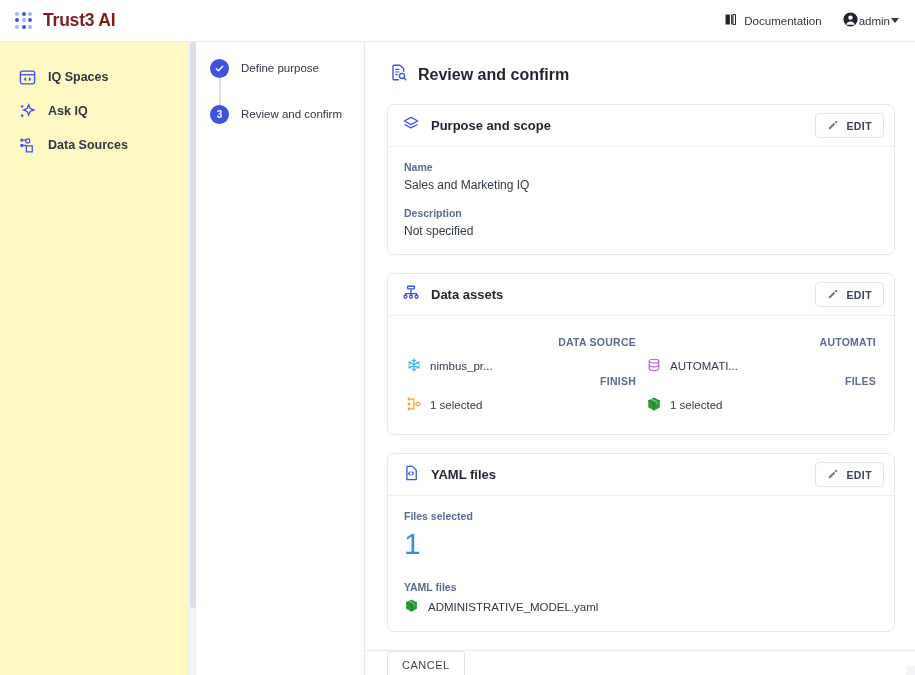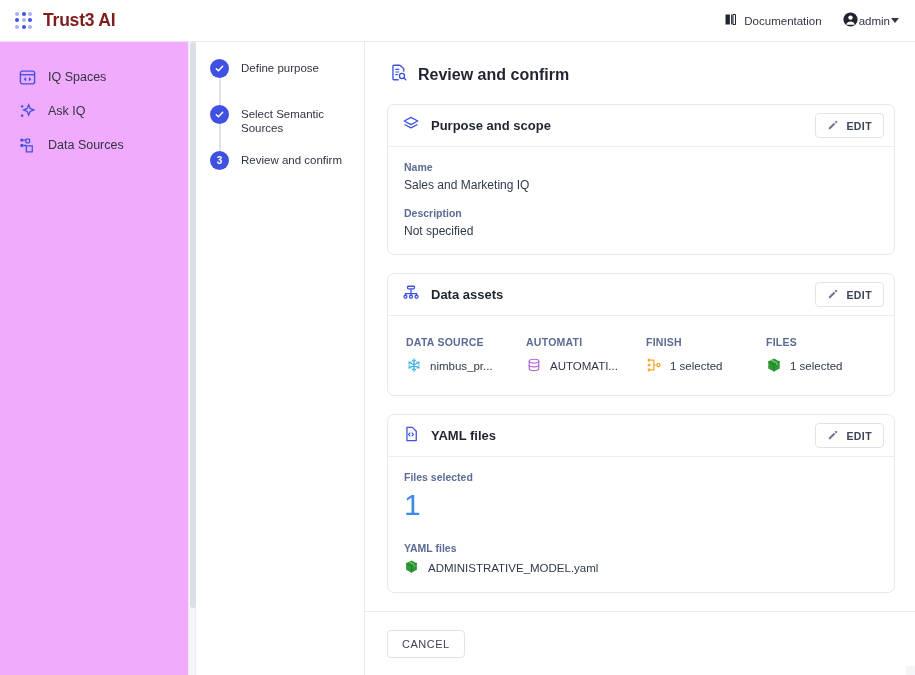--- a/index.html
+++ b/index.html
@@ -57,22 +57,23 @@
     border-right: 4px solid transparent;
     border-top: 5px solid #2f3542;
     margin-left: 1px;
   }
 
   
   .shell { display: flex; height: 633px; width: 915px; }
 
   .sidebar {
     width: 188px; flex: 0 0 188px;
-    background: #f0abfc;
+    background: #fef9c3;
     padding-top: 18px;
+    font-weight: bold;
   }
   .nav-item {
     display: flex; align-items: center; gap: 11px;
     height: 34px;
     padding: 0 0 0 18px;
     font-size: 12.5px;
     color: #2f3542;
     cursor: pointer;
   }
   .nav-icon { width: 19px; height: 19px; display: block; flex: 0 0 19px; }
@@ -189,23 +190,24 @@
   }
   .field-value {
     font-size: 12px; color: #30384a;
     margin-bottom: 15px;
   }
   .field-value:last-child { margin-bottom: 0; }
 
   
   .assets-grid {
     display: grid;
-    grid-template-columns: 1fr 1fr 1fr 1fr;
+    grid-template-columns: 1fr 1fr;
     column-gap: 10px;
     padding: 6px 2px 4px 2px;
+    text-align: right;
   }
   .asset-col-label {
     font-size: 10.5px; font-weight: bold;
     color: #5b6b93;
     letter-spacing: 0.25px;
     margin-bottom: 9px;
   }
   .asset-val {
     display: flex; align-items: center; gap: 8px;
     font-size: 11.5px; color: #30384a;
@@ -348,29 +350,20 @@
       <div class="step">
         <div class="step-line"></div>
         <div class="bullet">
           <svg width="11" height="11" viewBox="0 0 24 24" fill="none" stroke="#ffffff" stroke-width="3.2" stroke-linecap="round" stroke-linejoin="round">
             <path d="M5 12.5l4.6 4.5L19 7"></path>
           </svg>
         </div>
         <div class="step-label">Define purpose</div>
       </div>
       <div class="step">
-        <div class="step-line"></div>
-        <div class="bullet">
-          <svg width="11" height="11" viewBox="0 0 24 24" fill="none" stroke="#ffffff" stroke-width="3.2" stroke-linecap="round" stroke-linejoin="round">
-            <path d="M5 12.5l4.6 4.5L19 7"></path>
-          </svg>
-        </div>
-        <div class="step-label">Select Semantic Sources</div>
-      </div>
-      <div class="step">
         <div class="bullet">3</div>
         <div class="step-label">Review and confirm</div>
       </div>
     </div>
 
     <div class="divider-v"></div>
 
     <div class="main">
 
       <div class="page-title">

